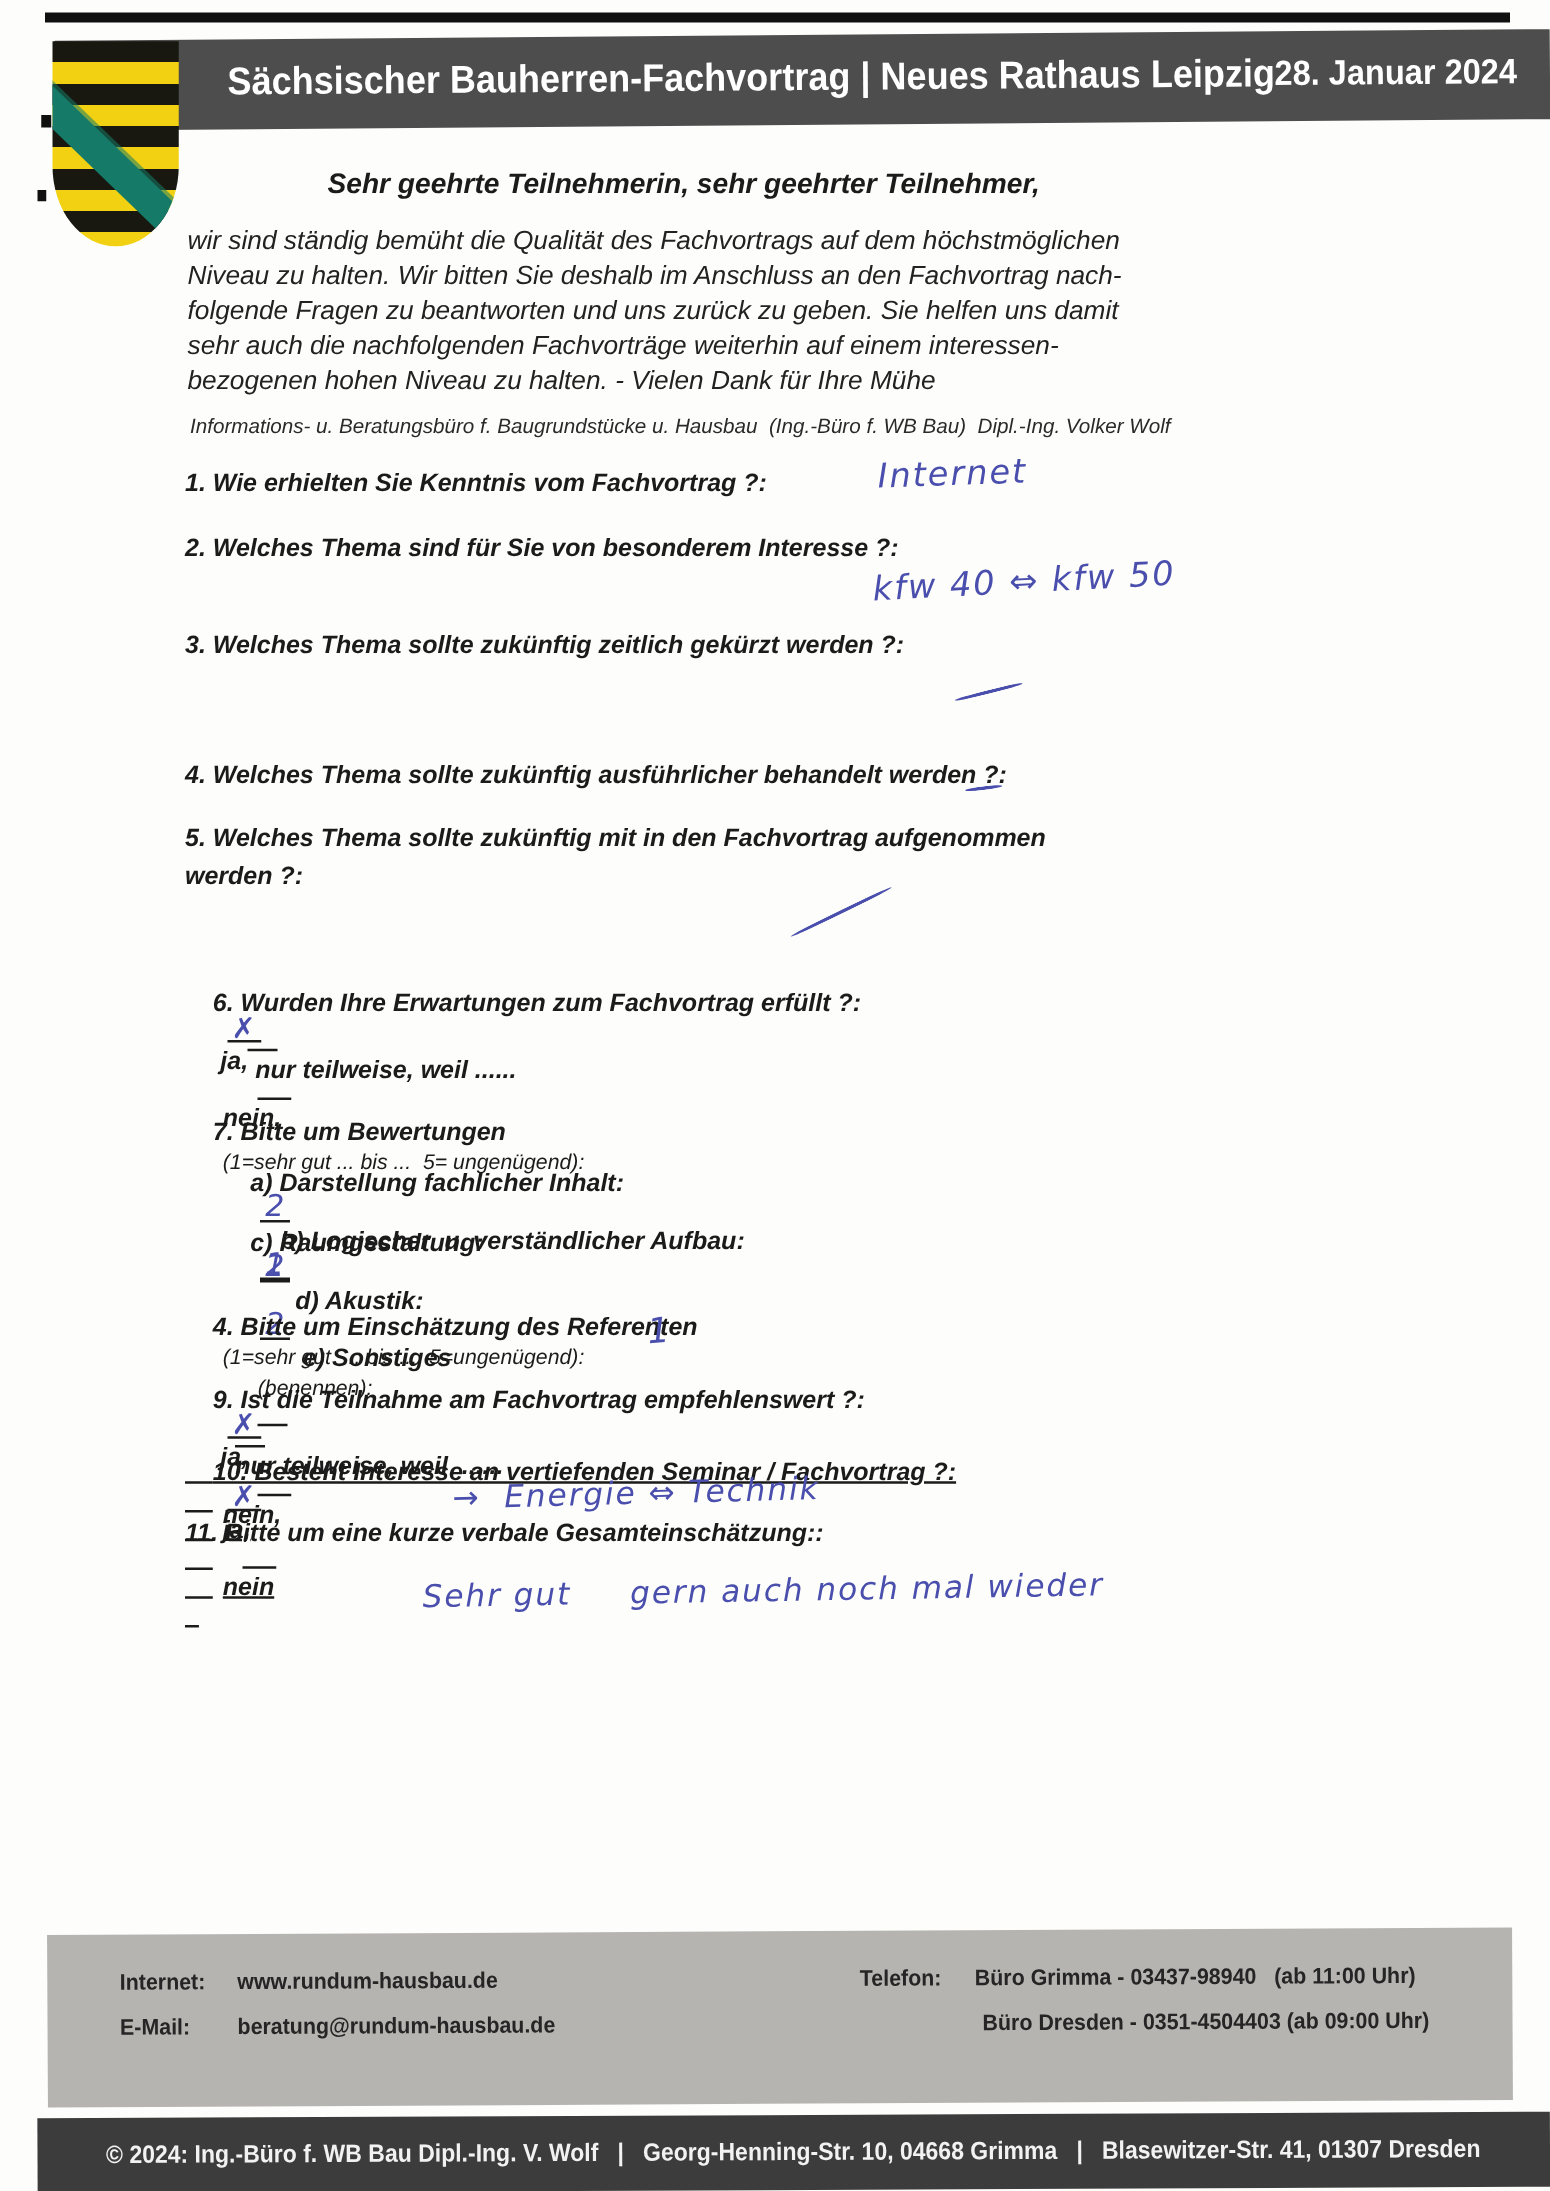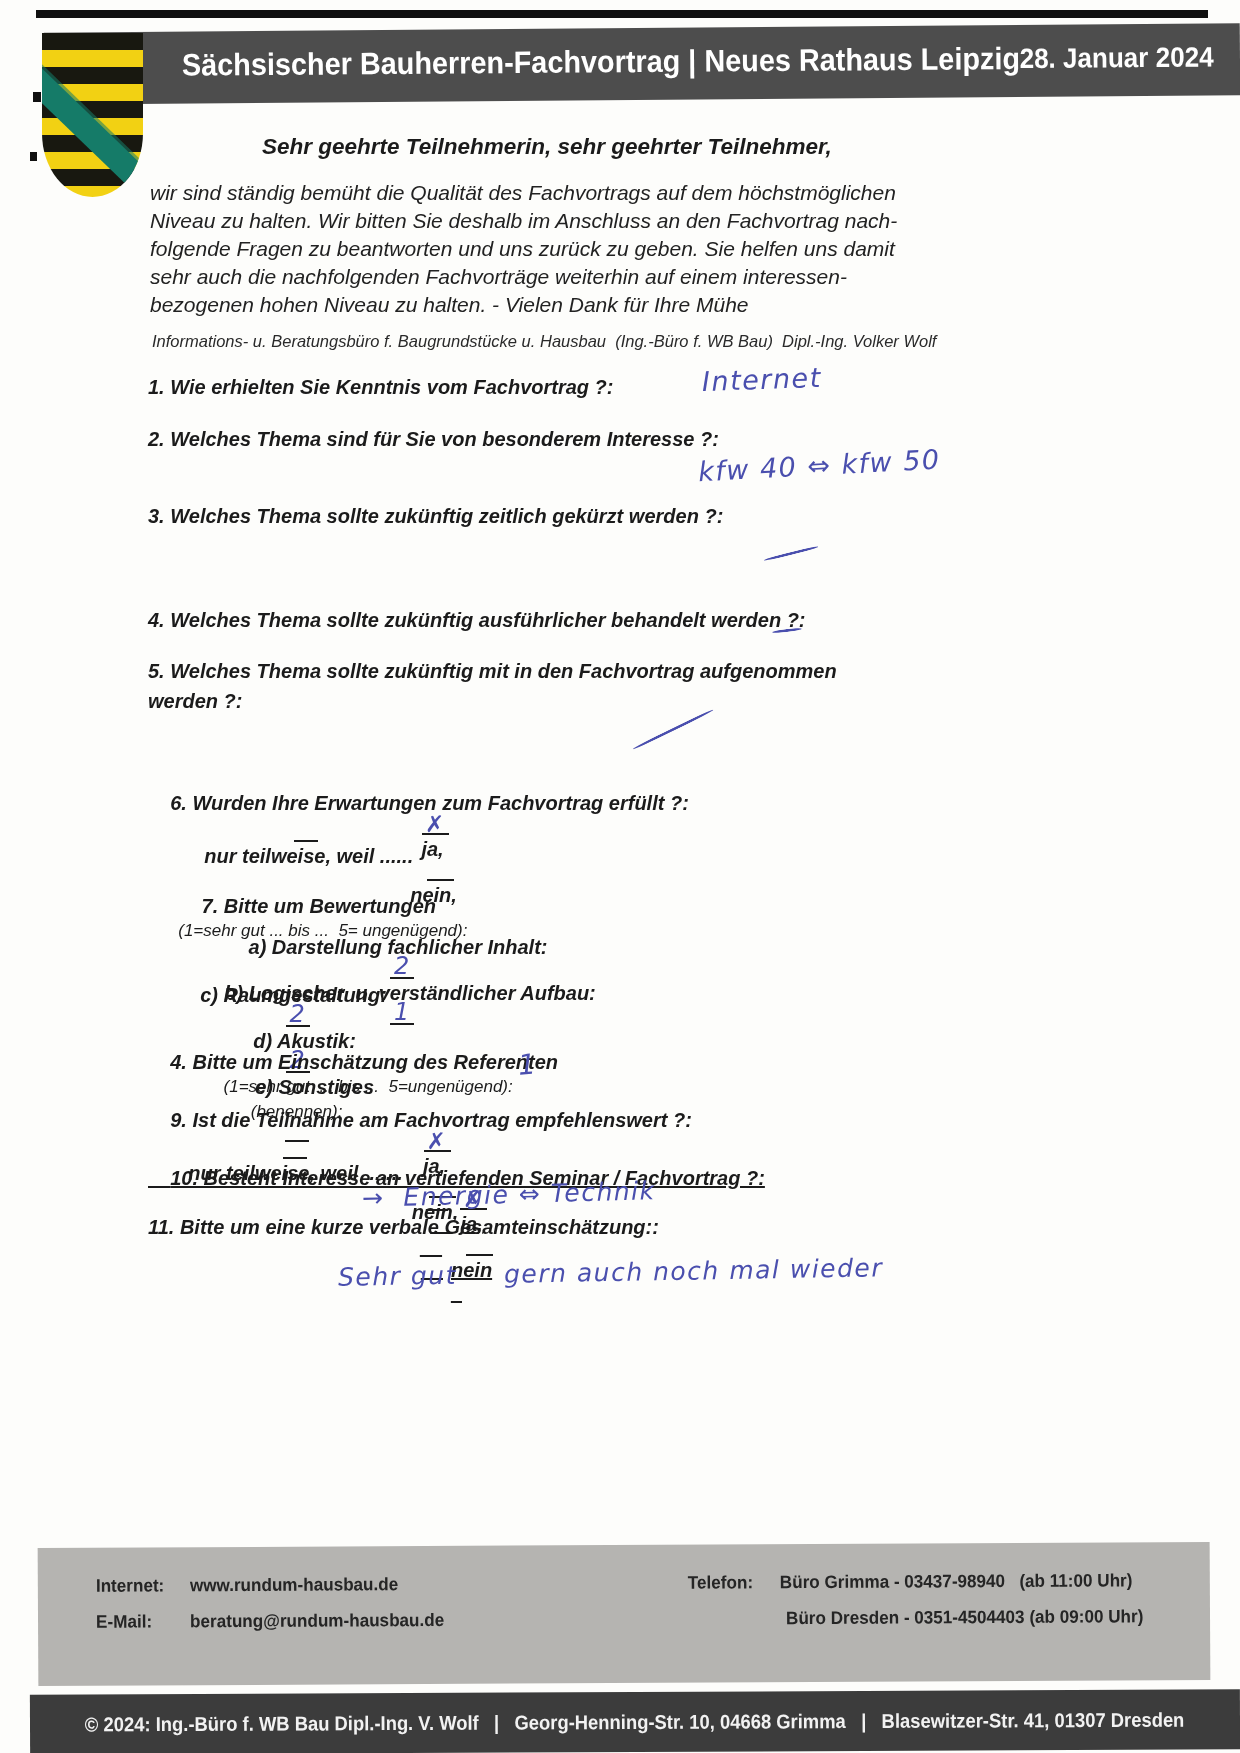--- a/index.html
+++ b/index.html
@@ -35,21 +35,21 @@
   .crest-band {
     position:absolute; left:-14px; top:22px; width:170px; height:25px;
     background:#157b68; transform:rotate(44deg); transform-origin:left top;
     box-shadow:0 -3px 0 0 rgba(21,123,104,0.55);
   }
 
   .greeting { position:absolute; left:262px; top:134px; font-size:22.5px; font-weight:bold; font-style:italic; white-space:pre; }
   .iline { position:absolute; left:150px; font-size:21px; font-style:italic; color:#222; white-space:pre; }
   .byline { position:absolute; left:152px; top:332px; font-size:16.5px; font-style:italic; color:#2a2a2a; white-space:pre; }
 
-  .q { position:absolute; font-size:20px; font-weight:bold; font-style:italic; white-space:pre;text-align:center; }
+  .q { position:absolute; font-size:20px; font-weight:bold; font-style:italic; white-space:pre; }
   .qtext { white-space:pre; }
   .qsub { font-size:17px; font-weight:normal; font-style:italic; white-space:pre; }
 
   .hand {
     font-family:"DejaVu Sans", sans-serif; font-style:italic;
     color:#4a4fae; letter-spacing:1.5px; white-space:pre;
   }
   .hand-abs { position:absolute; }
 
   .blank {
@@ -58,21 +58,21 @@
   }
   .blank.short { width:24px; }
   .blank .mark {
     position:absolute; left:3px; bottom:-4px; font-size:23px; font-weight:normal;
   }
   .blank .rate {
     position:absolute; left:4px; bottom:-3px; font-size:24px; font-weight:normal;
   }
   .ml6 { margin-left:6px; } .ml8 { margin-left:8px; }
   .ml12 { margin-left:12px; } .ml24 { margin-left:24px; }
-  .ml30 { margin-left:22px; } .ml46 { margin-left:42px; }
+  .ml30 { margin-left:36px; } .ml46 { margin-left:42px; }
 
   .stroke { position:absolute; border-top:3.5px solid #4a4fae; border-radius:60%; }
 
   .footer-box {
     position:absolute; left:38px; top:1545px; width:1172px; height:138px;
     background:#b5b4b1; transform:rotate(-0.3deg);
     font-weight:bold; color:#252525; font-size:18px;
   }
   .fitem { position:absolute; transform:scaleX(0.95); transform-origin:left center; white-space:pre; }
 

